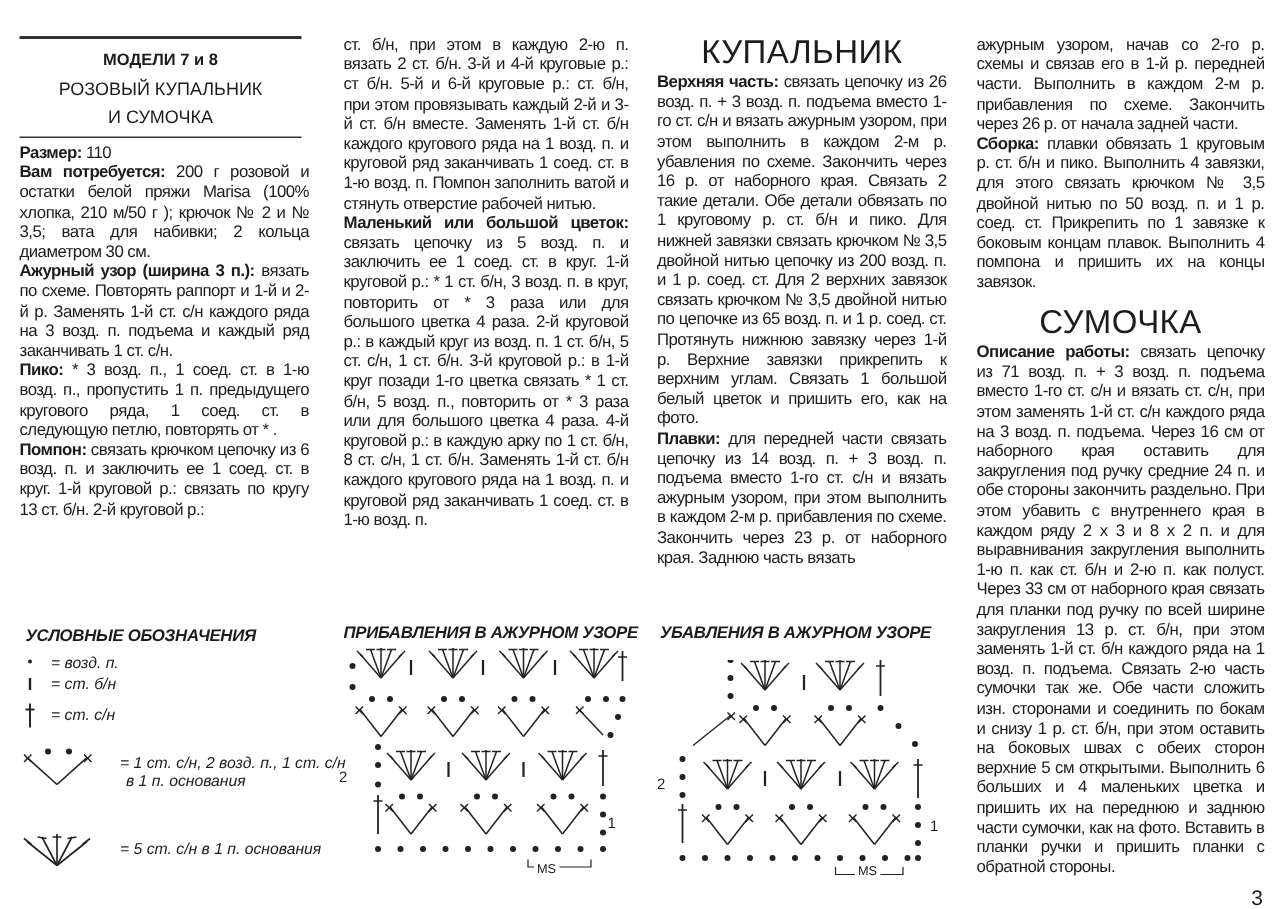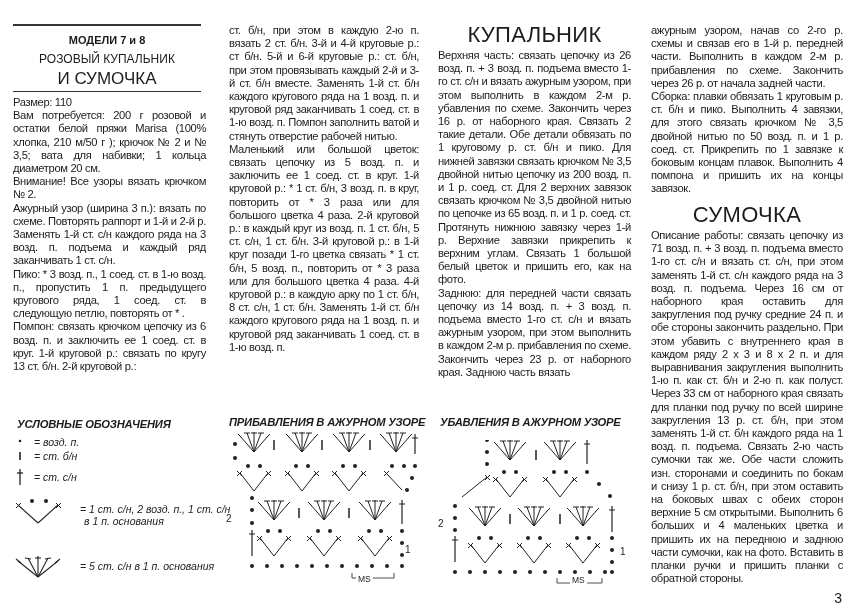--- a/index.html
+++ b/index.html
@@ -1,30 +1,30 @@
 <!DOCTYPE html>
 <html><head>
 <meta charset="utf-8">
 <style>
   * { box-sizing: border-box; margin: 0; padding: 0; }
   html, body { width: 854px; height: 606px; background: #fff; overflow: hidden; }
   body { position: relative; font-family: "Liberation Sans", sans-serif; color: #1c1c1c; }
   .col { position: absolute; font-family: "Liberation Sans", sans-serif; font-size: 11.2px; line-height: 13.2px; letter-spacing: -0.35px; transform-origin: 0 0; }
   .col p { margin: 0; text-align: justify; }
-  .col b { font-weight: normal; }
+  .col b { font-weight: bold; }
   #col1 { left: 13px; top: 96px; width: 193px; }
   #col2 { left: 229px; top: 24px; width: 190px; }
   #col3 { left: 438px; top: 49px; width: 193px; }
   #col4 { left: 651px; top: 24px; width: 192px; }
   #col4b { left: 651px; top: 229px; width: 192px; }
   .title-block { position: absolute; left: 13px; top: 24px; width: 188px; text-align: center; }
   .rule { height: 1.5px; background: #333; }
   .title-block .t1 { font-weight: bold; font-size: 11px; line-height: 19px; margin-top: 5px; }
   .title-block .t2 { font-size: 12px; line-height: 19px; }
-  .title-block .t3 { font-size: 17px; line-height: 19px; margin-bottom: 3px; }
+  .title-block .t3 { font-size: 12px; line-height: 19px; margin-bottom: 3px; }
   .section-head { position: absolute; font-size: 22px; text-align: center; letter-spacing: 0.3px; }
   #h-kupalnik { left: 438px; top: 22px; width: 193px; }
   #h-sumochka { left: 651px; top: 202px; width: 192px; }
   .diag-title { position: absolute; font-weight: bold; font-style: italic; font-size: 11.2px; letter-spacing: -0.2px; text-transform: uppercase; }
   #legend-title { left: 17px; top: 418px; }
   #inc-title { left: 229px; top: 416px; }
   #dec-title { left: 440px; top: 416px; }
   .legend-row { position: absolute; left: 14px; font-style: italic; font-size: 10.5px; display: flex; align-items: flex-start; }
   .legend-row .sym { width: 20px; display: inline-block; }
   .legend-row span.txt { line-height: 12px; }
@@ -38,36 +38,35 @@
 <div class="title-block">
   <div class="rule"></div>
   <div class="t1">МОДЕЛИ 7 и 8</div>
   <div class="t2">РОЗОВЫЙ КУПАЛЬНИК</div>
   <div class="t3">И СУМОЧКА</div>
   <div class="rule"></div>
 </div>
 
 <div class="col" id="col1">
   <p><b>Размер:</b><span> 110</span></p>
-  <p><b>Вам потребуется:</b><span> 200 г розовой и остатки белой пряжи Marisa (100% хлопка, 210 м/50 г ); крючок № 2 и № 3,5; вата для набивки; 1 кольца диаметром 20 см.</span></p>
-  <p><b>Внимание!</b><span> Все узоры вязать крючком № 2.</span></p>
+  <p><b>Вам потребуется:</b><span> 200 г розовой и остатки белой пряжи Marisa (100% хлопка, 210 м/50 г ); крючок № 2 и № 3,5; вата для набивки; 2 кольца диаметром 30 см.</span></p>
   <p><b>Ажурный узор (ширина 3 п.):</b><span> вязать по схеме. Повторять раппорт и 1-й и 2-й р. Заменять 1-й ст. с/н каждого ряда на 3 возд. п. подъема и каждый ряд заканчивать 1 ст. с/н.</span></p>
   <p><b>Пико:</b><span> * 3 возд. п., 1 соед. ст. в 1-ю возд. п., пропустить 1 п. предыдущего кругового ряда, 1 соед. ст. в следующую петлю, повторять от * .</span></p>
   <p><b>Помпон:</b><span> связать крючком цепочку из 6 возд. п. и заключить ее 1 соед. ст. в круг. 1-й круговой р.: связать по кругу 13 ст. б/н. 2-й круговой р.:</span></p>
 </div>
 
 <div class="col" id="col2">
   <p>ст. б/н, при этом в каждую 2-ю п. вязать 2 ст. б/н. 3-й и 4-й круговые р.: ст б/н. 5-й и 6-й круговые р.: ст. б/н, при этом провязывать каждый 2-й и 3-й ст. б/н вместе. Заменять 1-й ст. б/н каждого кругового ряда на 1 возд. п. и круговой ряд заканчивать 1 соед. ст. в 1-ю возд. п. Помпон заполнить ватой и стянуть отверстие рабочей нитью.</p>
   <p><b>Маленький или большой цветок:</b><span> связать цепочку из 5 возд. п. и заключить ее 1 соед. ст. в круг. 1-й круговой р.: * 1 ст. б/н, 3 возд. п. в круг, повторить от * 3 раза или для большого цветка 4 раза. 2-й круговой р.: в каждый круг из возд. п. 1 ст. б/н, 5 ст. с/н, 1 ст. б/н. 3-й круговой р.: в 1-й круг позади 1-го цветка связать * 1 ст. б/н, 5 возд. п., повторить от * 3 раза или для большого цветка 4 раза. 4-й круговой р.: в каждую арку по 1 ст. б/н, 8 ст. с/н, 1 ст. б/н. Заменять 1-й ст. б/н каждого кругового ряда на 1 возд. п. и круговой ряд заканчивать 1 соед. ст. в 1-ю возд. п.</span></p>
 </div>
 
 <div class="section-head" id="h-kupalnik">КУПАЛЬНИК</div>
 <div class="col" id="col3">
   <p><b>Верхняя часть:</b><span> связать цепочку из 26 возд. п. + 3 возд. п. подъема вместо 1-го ст. с/н и вязать ажурным узором, при этом выполнить в каждом 2-м р. убавления по схеме. Закончить через 16 р. от наборного края. Связать 2 такие детали. Обе детали обвязать по 1 круговому р. ст. б/н и пико. Для нижней завязки связать крючком № 3,5 двойной нитью цепочку из 200 возд. п. и 1 р. соед. ст. Для 2 верхних завязок связать крючком № 3,5 двойной нитью по цепочке из 65 возд. п. и 1 р. соед. ст. Протянуть нижнюю завязку через 1-й р. Верхние завязки прикрепить к верхним углам. Связать 1 большой белый цветок и пришить его, как на фото.</span></p>
-  <p><b>Заднюю:</b><span> для передней части связать цепочку из 14 возд. п. + 3 возд. п. подъема вместо 1-го ст. с/н и вязать ажурным узором, при этом выполнить в каждом 2-м р. прибавления по схеме. Закончить через 23 р. от наборного края. Заднюю часть вязать</span></p>
+  <p><b>Плавки:</b><span> для передней части связать цепочку из 14 возд. п. + 3 возд. п. подъема вместо 1-го ст. с/н и вязать ажурным узором, при этом выполнить в каждом 2-м р. прибавления по схеме. Закончить через 23 р. от наборного края. Заднюю часть вязать</span></p>
 </div>
 
 <div class="col" id="col4">
   <p>ажурным узором, начав со 2-го р. схемы и связав его в 1-й р. передней части. Выполнить в каждом 2-м р. прибавления по схеме. Закончить через 26 р. от начала задней части.</p>
   <p><b>Сборка:</b><span> плавки обвязать 1 круговым р. ст. б/н и пико. Выполнить 4 завязки, для этого связать крючком № 3,5 двойной нитью по 50 возд. п. и 1 р. соед. ст. Прикрепить по 1 завязке к боковым концам плавок. Выполнить 4 помпона и пришить их на концы завязок.</span></p>
 </div>
 <div class="section-head" id="h-sumochka">СУМОЧКА</div>
 <div class="col" id="col4b">
   <p><b>Описание работы:</b><span> связать цепочку из 71 возд. п. + 3 возд. п. подъема вместо 1-го ст. с/н и вязать ст. с/н, при этом заменять 1-й ст. с/н каждого ряда на 3 возд. п. подъема. Через 16 см от наборного края оставить для закругления под ручку средние 24 п. и обе стороны закончить раздельно. При этом убавить с внутреннего края в каждом ряду 2 х 3 и 8 х 2 п. и для выравнивания закругления выполнить 1-ю п. как ст. б/н и 2-ю п. как полуст. Через 33 см от наборного края связать для планки под ручку по всей ширине закругления 13 р. ст. б/н, при этом заменять 1-й ст. б/н каждого ряда на 1 возд. п. подъема. Связать 2-ю часть сумочки так же. Обе части сложить изн. сторонами и соединить по бокам и снизу 1 р. ст. б/н, при этом оставить на боковых швах с обеих сторон верхние 5 см открытыми. Выполнить 6 больших и 4 маленьких цветка и пришить их на переднюю и заднюю части сумочки, как на фото. Вставить в планки ручки и пришить планки с обратной стороны.</span></p>
 </div>

